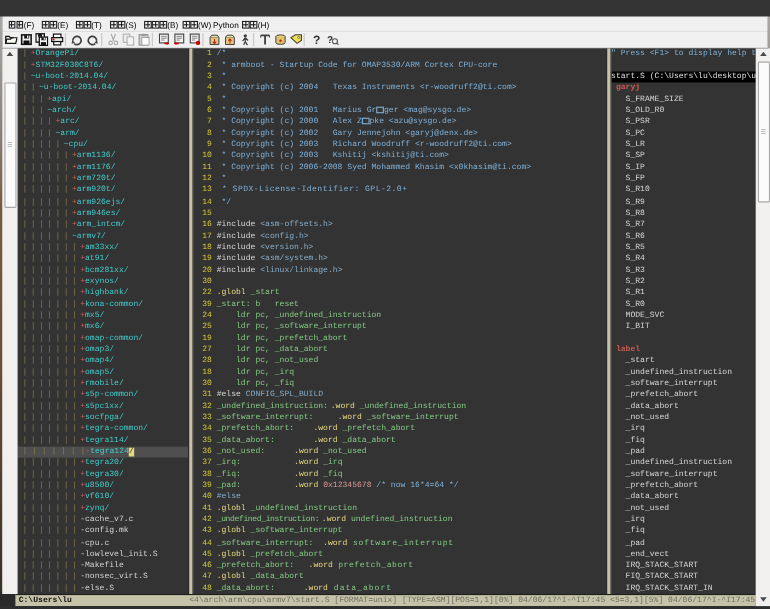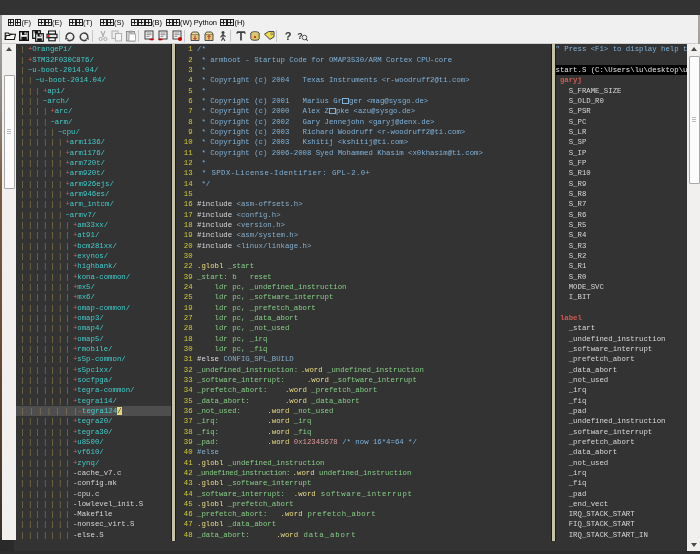--- a/index.html
+++ b/index.html
@@ -316,13 +316,17 @@
 <span class="w">   _data_abort</span>
 <span class="w">   _not_used</span>
 <span class="w">   _irq</span>
 <span class="w">   _fiq</span>
 <span class="w">   _pad</span>
 <span class="w">   _end_vect</span>
 <span class="w">   IRQ_STACK_START</span>
 <span class="w">   FIQ_STACK_START</span>
 <span class="w">   IRQ_STACK_START_IN</span></pre>
 <div id="slcorner"></div>
+    <div id="statusline">
+      <span class="s1">C:\Users\lu</span>
+      <span class="s2">&lt;4\arch\arm\cpu\armv7\start.S [FORMAT=unix] [TYPE=ASM][POS=1,1][0%] 04/06/17^I-^I17:45 &lt;5=3,1][5%] 04/06/17^I-^I17:45</span>
+    </div>
 <div id="cmdline"></div>
 </div>
 </body></html>

